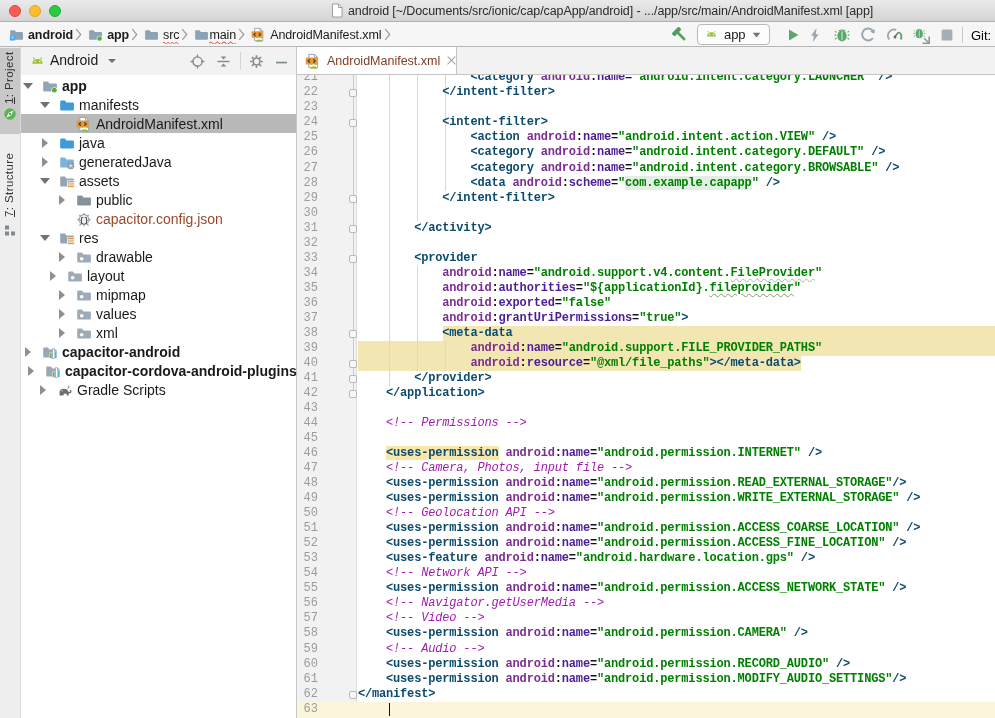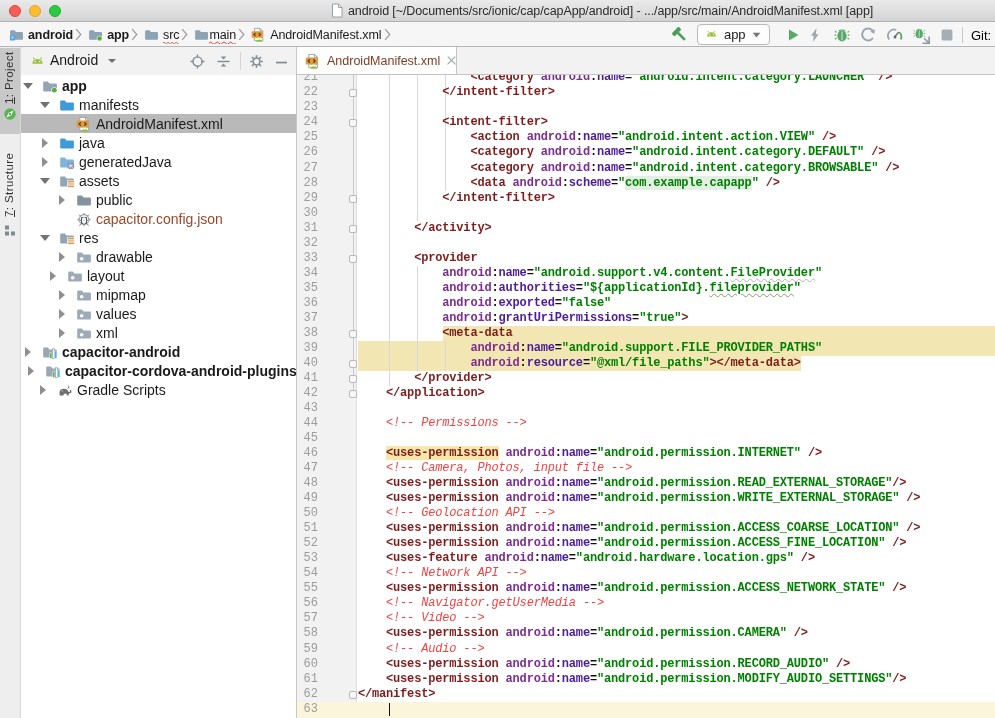--- a/index.html
+++ b/index.html
@@ -44,22 +44,22 @@
   display:flex; align-items:center; padding-left:8px; font-size:12.5px; color:#7f3d22; }
 #tab .x { margin-left:7px; position:relative; width:9px; height:9px; }
 #tab .x::before,#tab .x::after { content:""; position:absolute; left:-1px; top:3.7px; width:11px; height:1.4px; background:#98a0a6; }
 #tab .x::before { transform:rotate(45deg); } #tab .x::after { transform:rotate(-45deg); }
 
 #ewrap { position:absolute; left:297px; top:75px; width:698px; height:643px; background:#fff; overflow:hidden; }
 #gutter { position:absolute; left:0; top:0; width:60px; height:643px; background:#f2f2f2; border-right:1px solid #dedede; }
 #lnums { position:absolute; left:0; top:-4.7px; width:21px; text-align:right; font:12px "Liberation Mono",monospace; line-height:15.03px; color:#9c9c9c; white-space:pre; }
 #code { position:absolute; left:60.9px; top:-4.7px; font:bold 12px "Liberation Mono",monospace; letter-spacing:-0.17px; line-height:15.03px; color:#000; white-space:pre; }
 #code i { font-style:normal; }
-.tg { color:#7f1d1d; } .ns { color:#7b2d90; } .an { color:#4c1d95; } .av { color:#008000; } .pc { color:#111; }
-.cm { color:#ef4444; font-style:italic !important; font-weight:normal; }
+.tg { color:#0c4a6e; } .ns { color:#7b2d90; } .an { color:#4c1d95; } .av { color:#008000; } .pc { color:#111; }
+.cm { color:#a21caf; font-style:italic !important; font-weight:normal; }
 .inj { background:#e4efe4; }
 .hl46 { background:#f8e7a8; }
 .wv { text-decoration:underline; text-decoration-style:wavy; text-decoration-color:#8a9a6a; text-decoration-thickness:1px; text-underline-offset:2px; }
 .wg { text-decoration:underline; text-decoration-style:wavy; text-decoration-color:#b3b3b3; text-decoration-thickness:1px; text-underline-offset:2px; }
 .ig { position:absolute; width:1px; background:#d8d8d8; }
 .fm { position:absolute; left:52px; width:8px; height:8px; background:#f7f7f7; border:1px solid #b9b9b9; border-radius:2px; }
 .hlrow { position:absolute; height:15.03px; background:#f2e7b2; }
 #foldline { position:absolute; left:55.5px; top:0; width:1px; background:#c9c9c9; }
 #caretline { position:absolute; left:0; width:698px; height:17.03px; background:#fbf5dc; }
 #caret { position:absolute; width:1.8px; height:13px; background:#111; }

